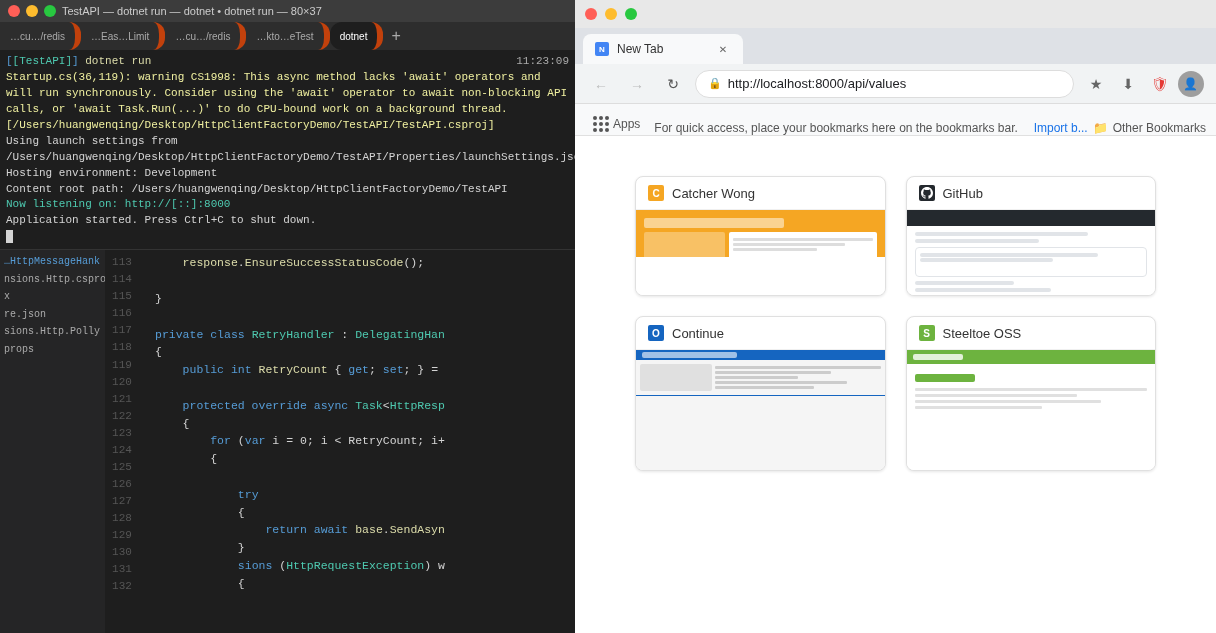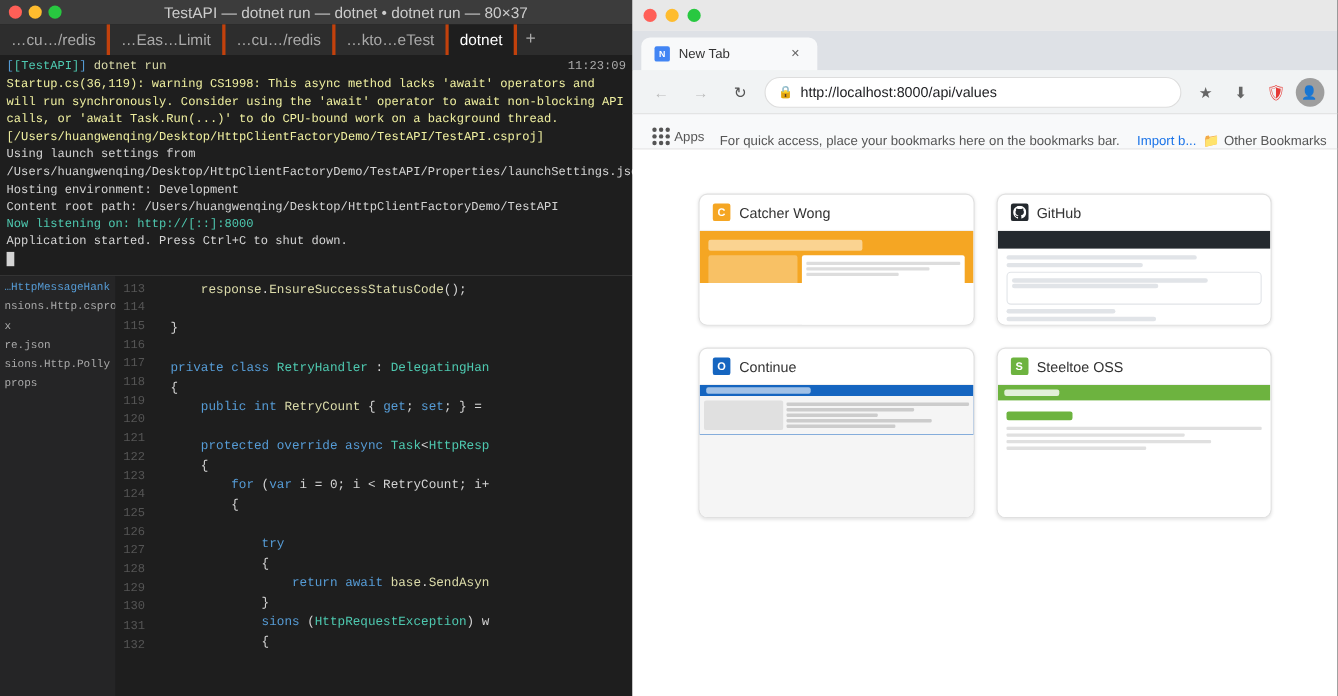--- a/index.html
+++ b/index.html
@@ -25,41 +25,42 @@
       gap: 6px;
       flex-shrink: 0;
     }
     .mac-btn {
       width: 12px; height: 12px; border-radius: 50%;
     }
     .mac-close { background: #ff5f57; }
     .mac-min   { background: #febc2e; }
     .mac-max   { background: #28c840; }
     .mac-title {
-      flex: 1; text-align: center; font-size: 14px; color: #ccc;
+      flex: 1; text-align: left; font-size: 11px; color: #ccc;
     }
 
     
     .editor-tabs {
       height: 28px;
       background: #2d2d2d;
       display: flex;
       align-items: stretch;
       flex-shrink: 0;
       overflow: hidden;
     }
     .editor-tab {
       padding: 0 10px;
-      font-size: 14px;
+      font-size: 10px;
       color: #aaa;
       display: flex;
       align-items: center;
-      border-right: 3px solid #c2410c;
+      border-right: 6px solid #c2410c;
       white-space: nowrap;
       cursor: pointer;
+      border-radius: 12px;
     }
     .editor-tab.active {
       background: #1e1e1e;
       color: #fff;
     }
     .editor-tab-add {
       padding: 0 8px;
       font-size: 16px;
       color: #aaa;
       display: flex;

